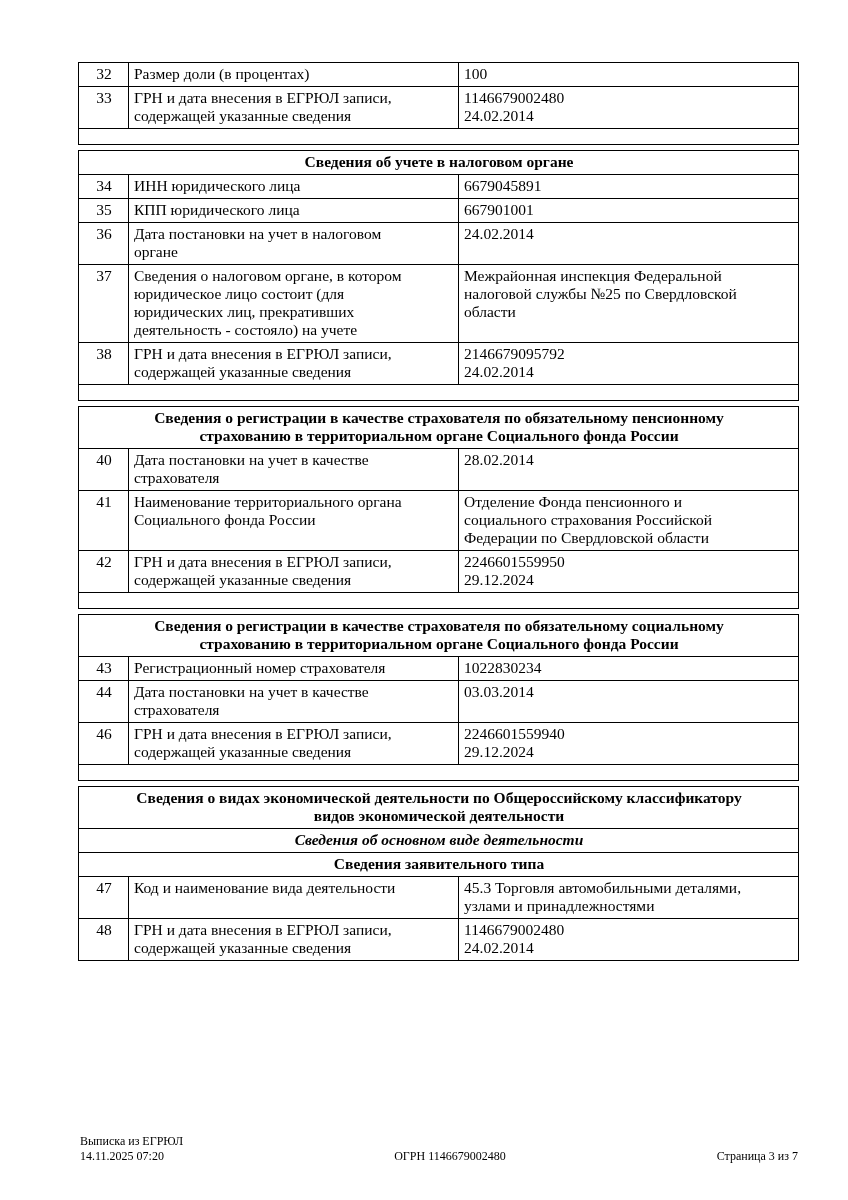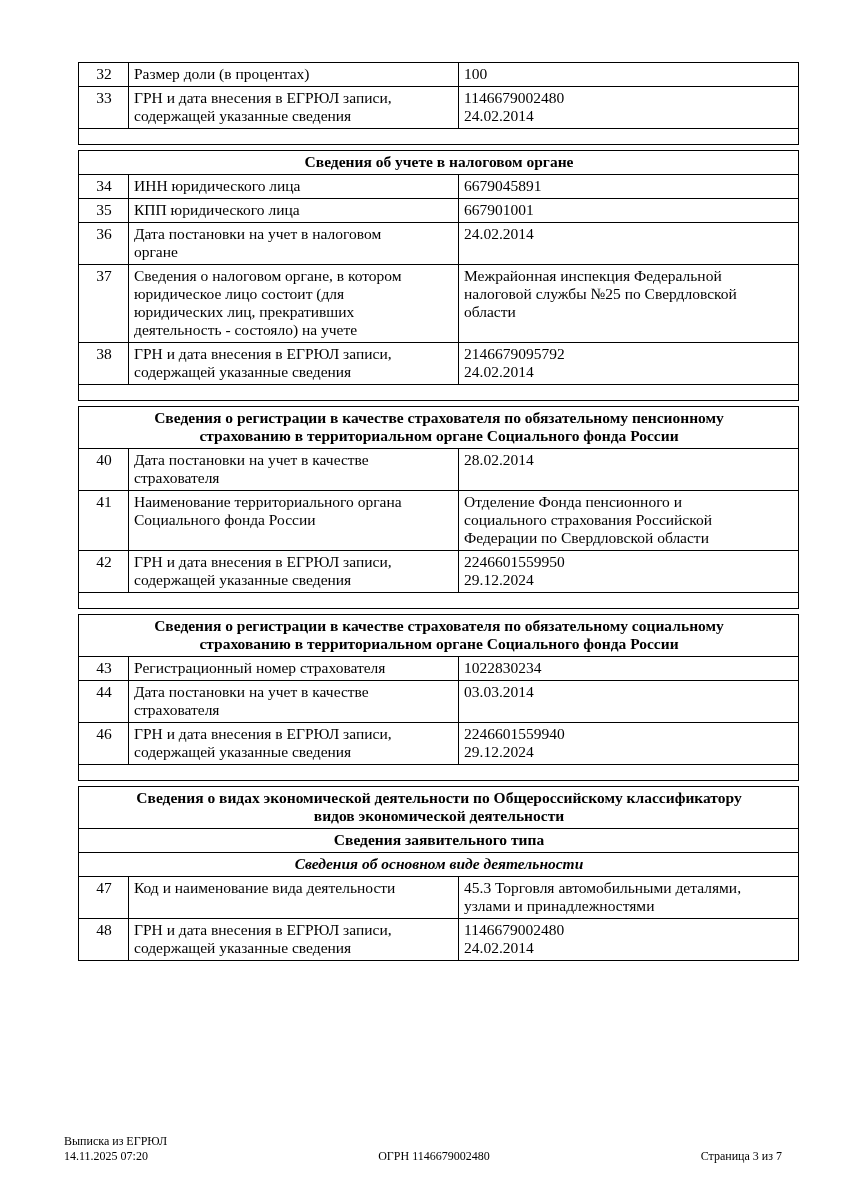--- a/index.html
+++ b/index.html
@@ -56,21 +56,21 @@
   td.hdr.italic {
     font-weight: normal;
     font-style: italic;
   }
   tr.spacer td {
     height: 15px;
     padding: 0;
   }
   .footer {
     position: absolute;
-    left: 64px;
+    left: 80px;
     width: 718px;
     bottom: 36px;
     display: flex;
     justify-content: space-between;
     align-items: flex-end;
     font-size: 12px;
     line-height: 15px;
   }
   .footer .f-left  { text-align: left; }
   .footer .f-center{ text-align: center; }
@@ -230,24 +230,24 @@
           <col class="col-num">
           <col class="col-label">
           <col class="col-value">
         </colgroup>
         <tbody>
           <tr>
             <td colspan="3" class="hdr bold">Сведения о видах экономической деятельности по Общероссийскому классификатору
 видов экономической деятельности</td>
           </tr>
           <tr>
+            <td colspan="3" class="hdr bold-italic">Сведения об основном виде деятельности</td>
+          </tr>
+          <tr>
             <td colspan="3" class="hdr bold">Сведения заявительного типа</td>
-          </tr>
-          <tr>
-            <td colspan="3" class="hdr bold-italic">Сведения об основном виде деятельности</td>
           </tr>
           <tr>
             <td class="num">47</td>
             <td class="label">Код и наименование вида деятельности</td>
             <td class="value">45.3 Торговля автомобильными деталями,
 узлами и принадлежностями</td>
           </tr>
           <tr>
             <td class="num">48</td>
             <td class="label">ГРН и дата внесения в ЕГРЮЛ записи,

